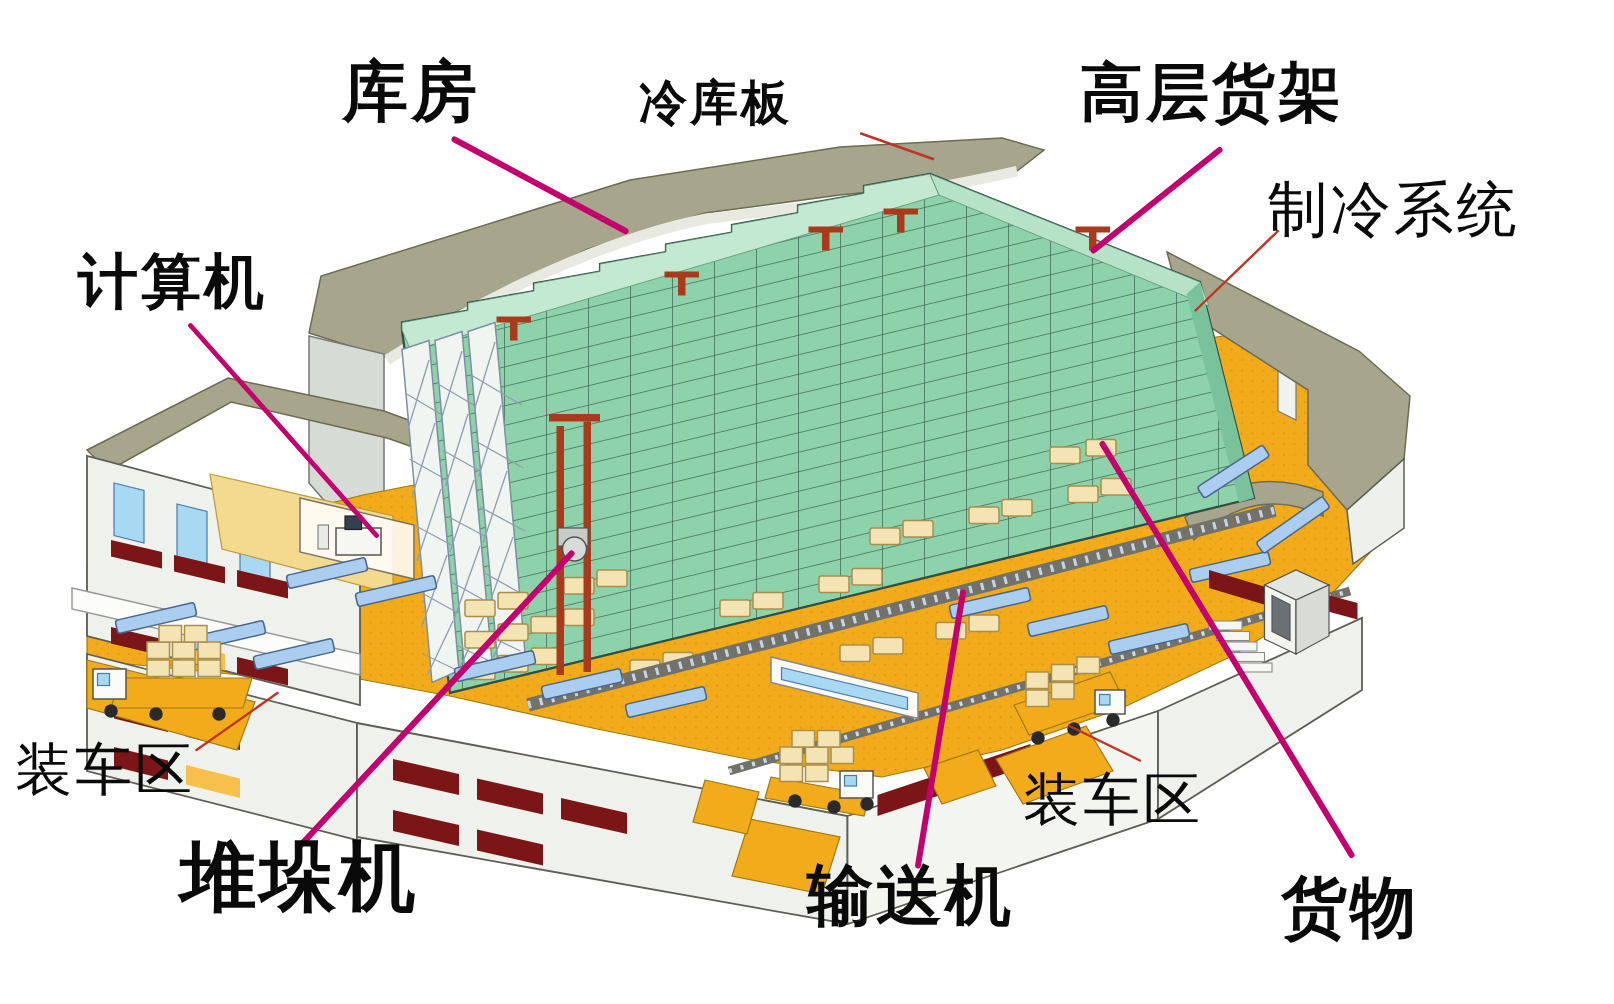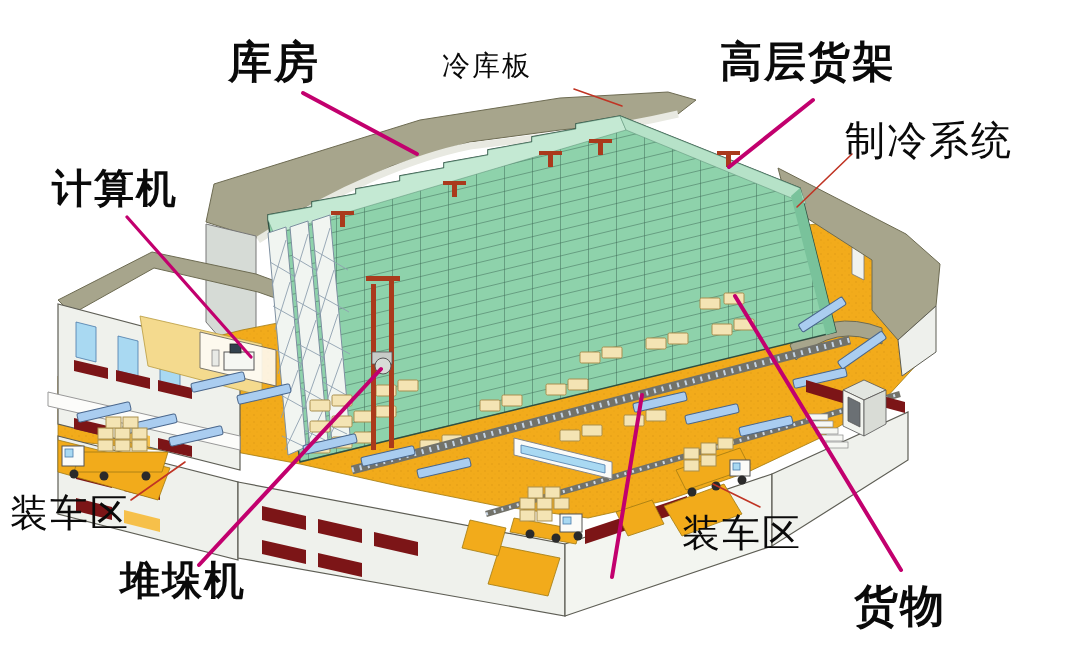--- a/index.html
+++ b/index.html
@@ -285,22 +285,23 @@
     <line class="ldr-pm" x1="127" y1="217" x2="251" y2="357"></line>
     <line class="ldr-s" x1="131" y1="500" x2="185" y2="462"></line>
     <line class="ldr-p" x1="199" y1="565" x2="381" y2="369"></line>
     <line class="ldr-p" x1="612" y1="577" x2="642" y2="395"></line>
     <line class="ldr-s" x1="760" y1="507" x2="713" y2="484"></line>
     <line class="ldr-p" x1="901" y1="570" x2="735" y2="296"></line>
   </g>
 </svg>
 
 <div class="lbl bold" style="left:228px;top:40px;font-size:44px;">库房</div>
-<div class="lbl thin" style="left:442px;top:52px;font-size:28px;">冷库板</div>
+<div class="lbl thin" style="left:426px;top:52px;font-size:32px;font-weight:bold;">冷库板</div>
 <div class="lbl bold" style="left:720px;top:41px;font-size:42px;">高层货架</div>
 <div class="lbl thin" style="left:52px;top:168px;font-size:40px;font-weight:600;">计算机</div>
 <div class="lbl thin" style="left:845px;top:120px;font-size:40px;">制冷系统</div>
 <div class="lbl thin" style="left:10px;top:494px;font-size:38px;">装车区</div>
-<div class="lbl bold" style="left:120px;top:560px;font-size:40px;">堆垛机</div>
+<div class="lbl bold" style="left:120px;top:560px;font-size:51px;">堆垛机</div>
+<div class="lbl bold" style="left:538px;top:576px;font-size:44px;">输送机</div>
 <div class="lbl thin" style="left:682px;top:514px;font-size:38px;">装车区</div>
 <div class="lbl bold" style="left:854px;top:568px;font-size:44px;margin-top:16px;">货物</div>
 
 </div>
 
 </body></html>

